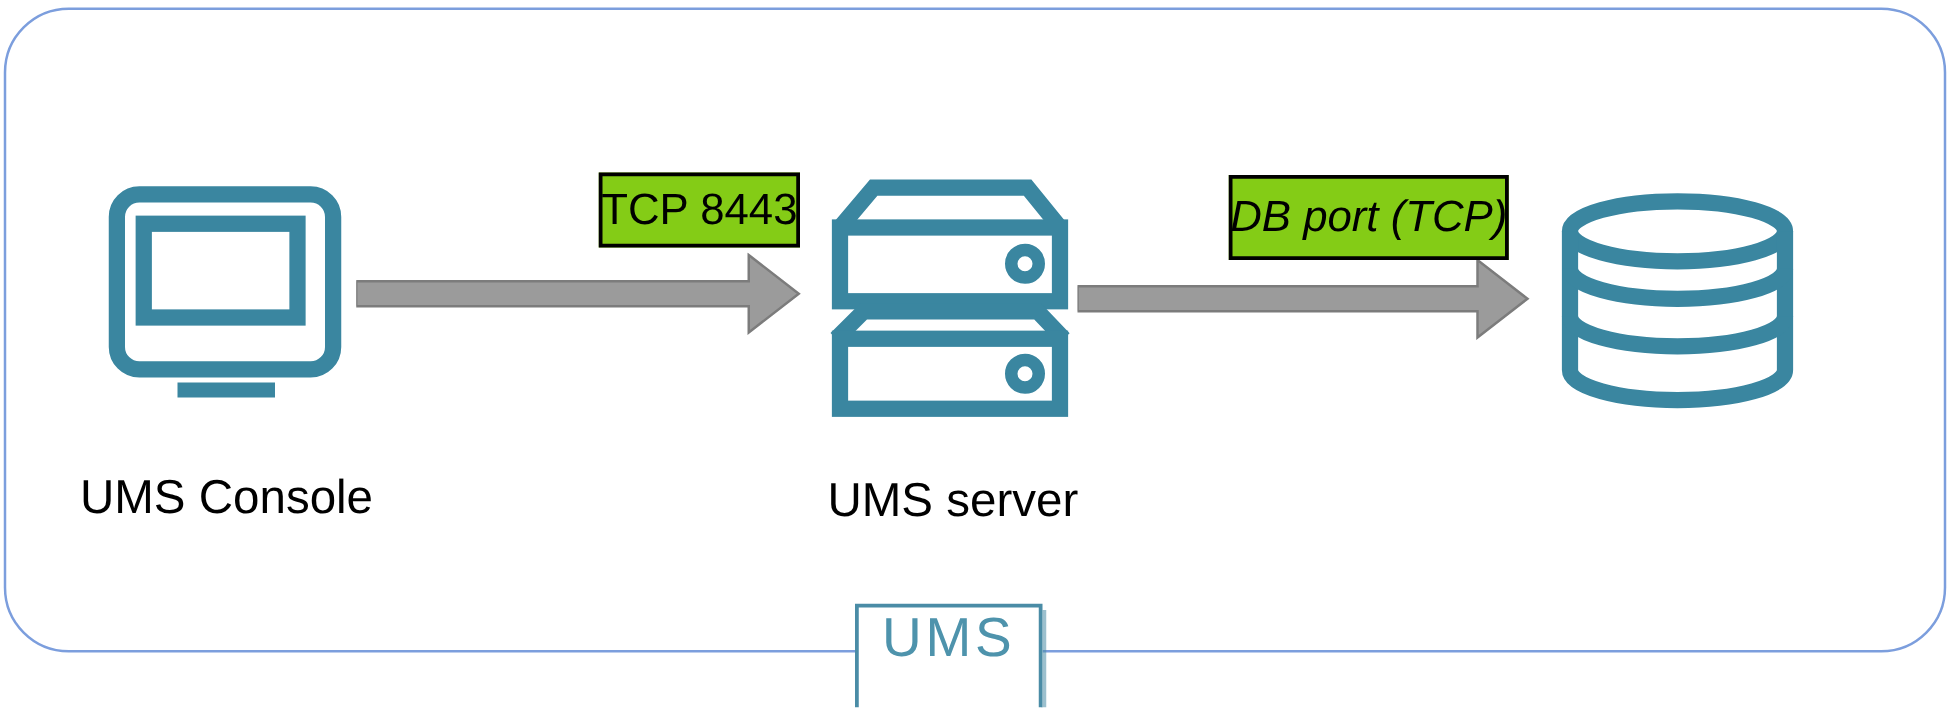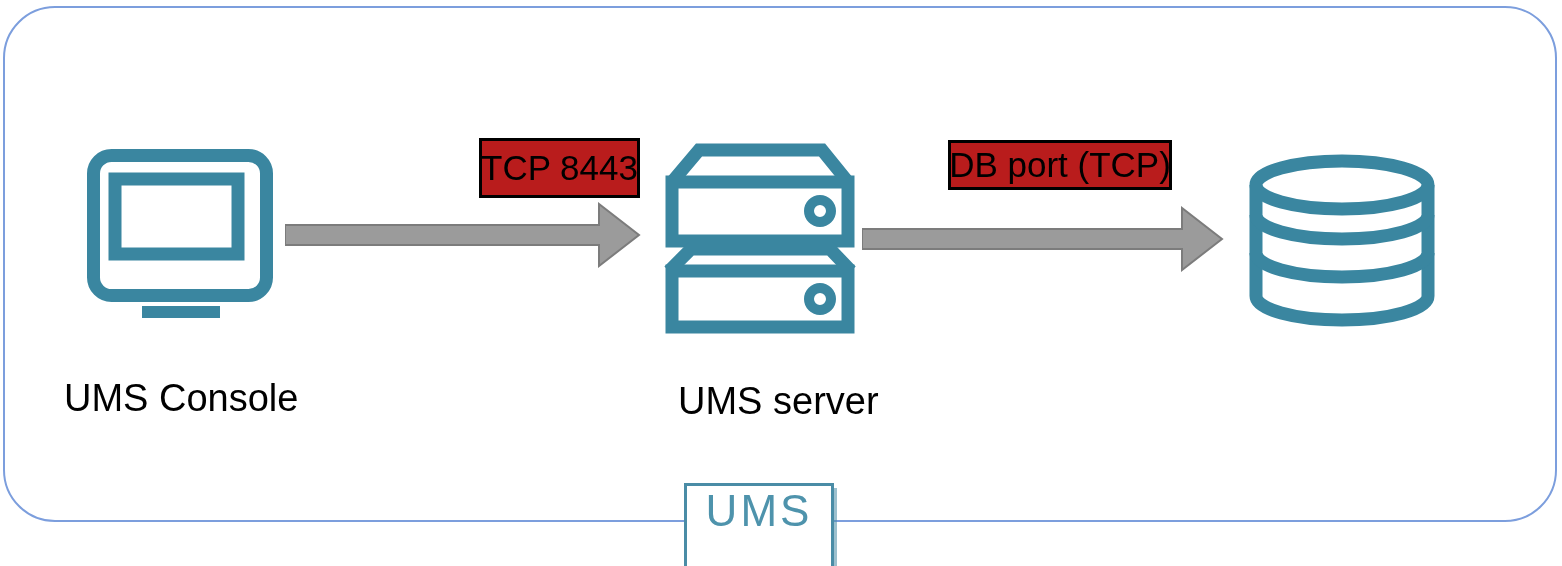--- a/index.html
+++ b/index.html
@@ -28,21 +28,21 @@
   .node-label {
     position: absolute;
     font-size: 38px;
     color: #000000;
     white-space: nowrap;
     text-align: right;
   }
   .port-label {
     position: absolute;
     box-sizing: border-box;
-    background: #b91c1c;
+    background: #84cc16;
     border: 3px solid #000000;
     display: flex;
     align-items: center;
     justify-content: center;
     font-size: 35px;
     color: #000000;
     white-space: nowrap;
     z-index: 3;
   }
   .arrow { position: absolute; z-index: 2; }
@@ -92,27 +92,27 @@
   <svg class="icon" style="left:662px; top:140px;" width="196" height="194" viewBox="0 0 196 194">
     <g fill="none" stroke="#3A86A0" stroke-width="13">
       <path d="M10 42 L37 10 H160 L186 42"></path>
       <rect x="10" y="42" width="176" height="59"></rect>
       <circle cx="158" cy="71" r="11" stroke-width="10"></circle>
       <path d="M7 131 L29 109 H168 L189 131"></path>
       <rect x="10" y="131" width="176" height="56"></rect>
       <circle cx="158" cy="159" r="11" stroke-width="10"></circle>
     </g>
   </svg>
-  <div class="node-label" style="left:662px; top:380px;margin-left:16px;">UMS server</div>
+  <div class="node-label" style="left:662px; top:380px;">UMS server</div>
 
   <svg class="arrow" style="left:862px; top:206px;" width="362" height="66" viewBox="0 0 362 66">
     <polygon points="0,23 320,23 320,2 360,33 320,64 320,43 0,43" fill="#9B9B9B" stroke="#7C7C7C" stroke-width="2"></polygon>
   </svg>
 
-  <div class="port-label" style="left:948px; top:140px; width:224px; height:50px;">DB port (TCP)</div>
+  <div class="port-label" style="left:983px; top:140px; width:224px; height:68px;font-style:italic;">DB port (TCP)</div>
 
   <svg class="icon" style="left:1248px; top:145px;" width="188" height="185" viewBox="0 0 188 185">
     <g fill="none" stroke="#3A86A0" stroke-width="13">
       <ellipse cx="94" cy="40" rx="86" ry="24"></ellipse>
       <path d="M8 40 V 151 M180 40 V 151"></path>
       <path d="M8 70 A 86 24 0 0 0 180 70"></path>
       <path d="M8 108 A 86 24 0 0 0 180 108"></path>
       <path d="M8 151 A 86 24 0 0 0 180 151"></path>
     </g>
   </svg>

